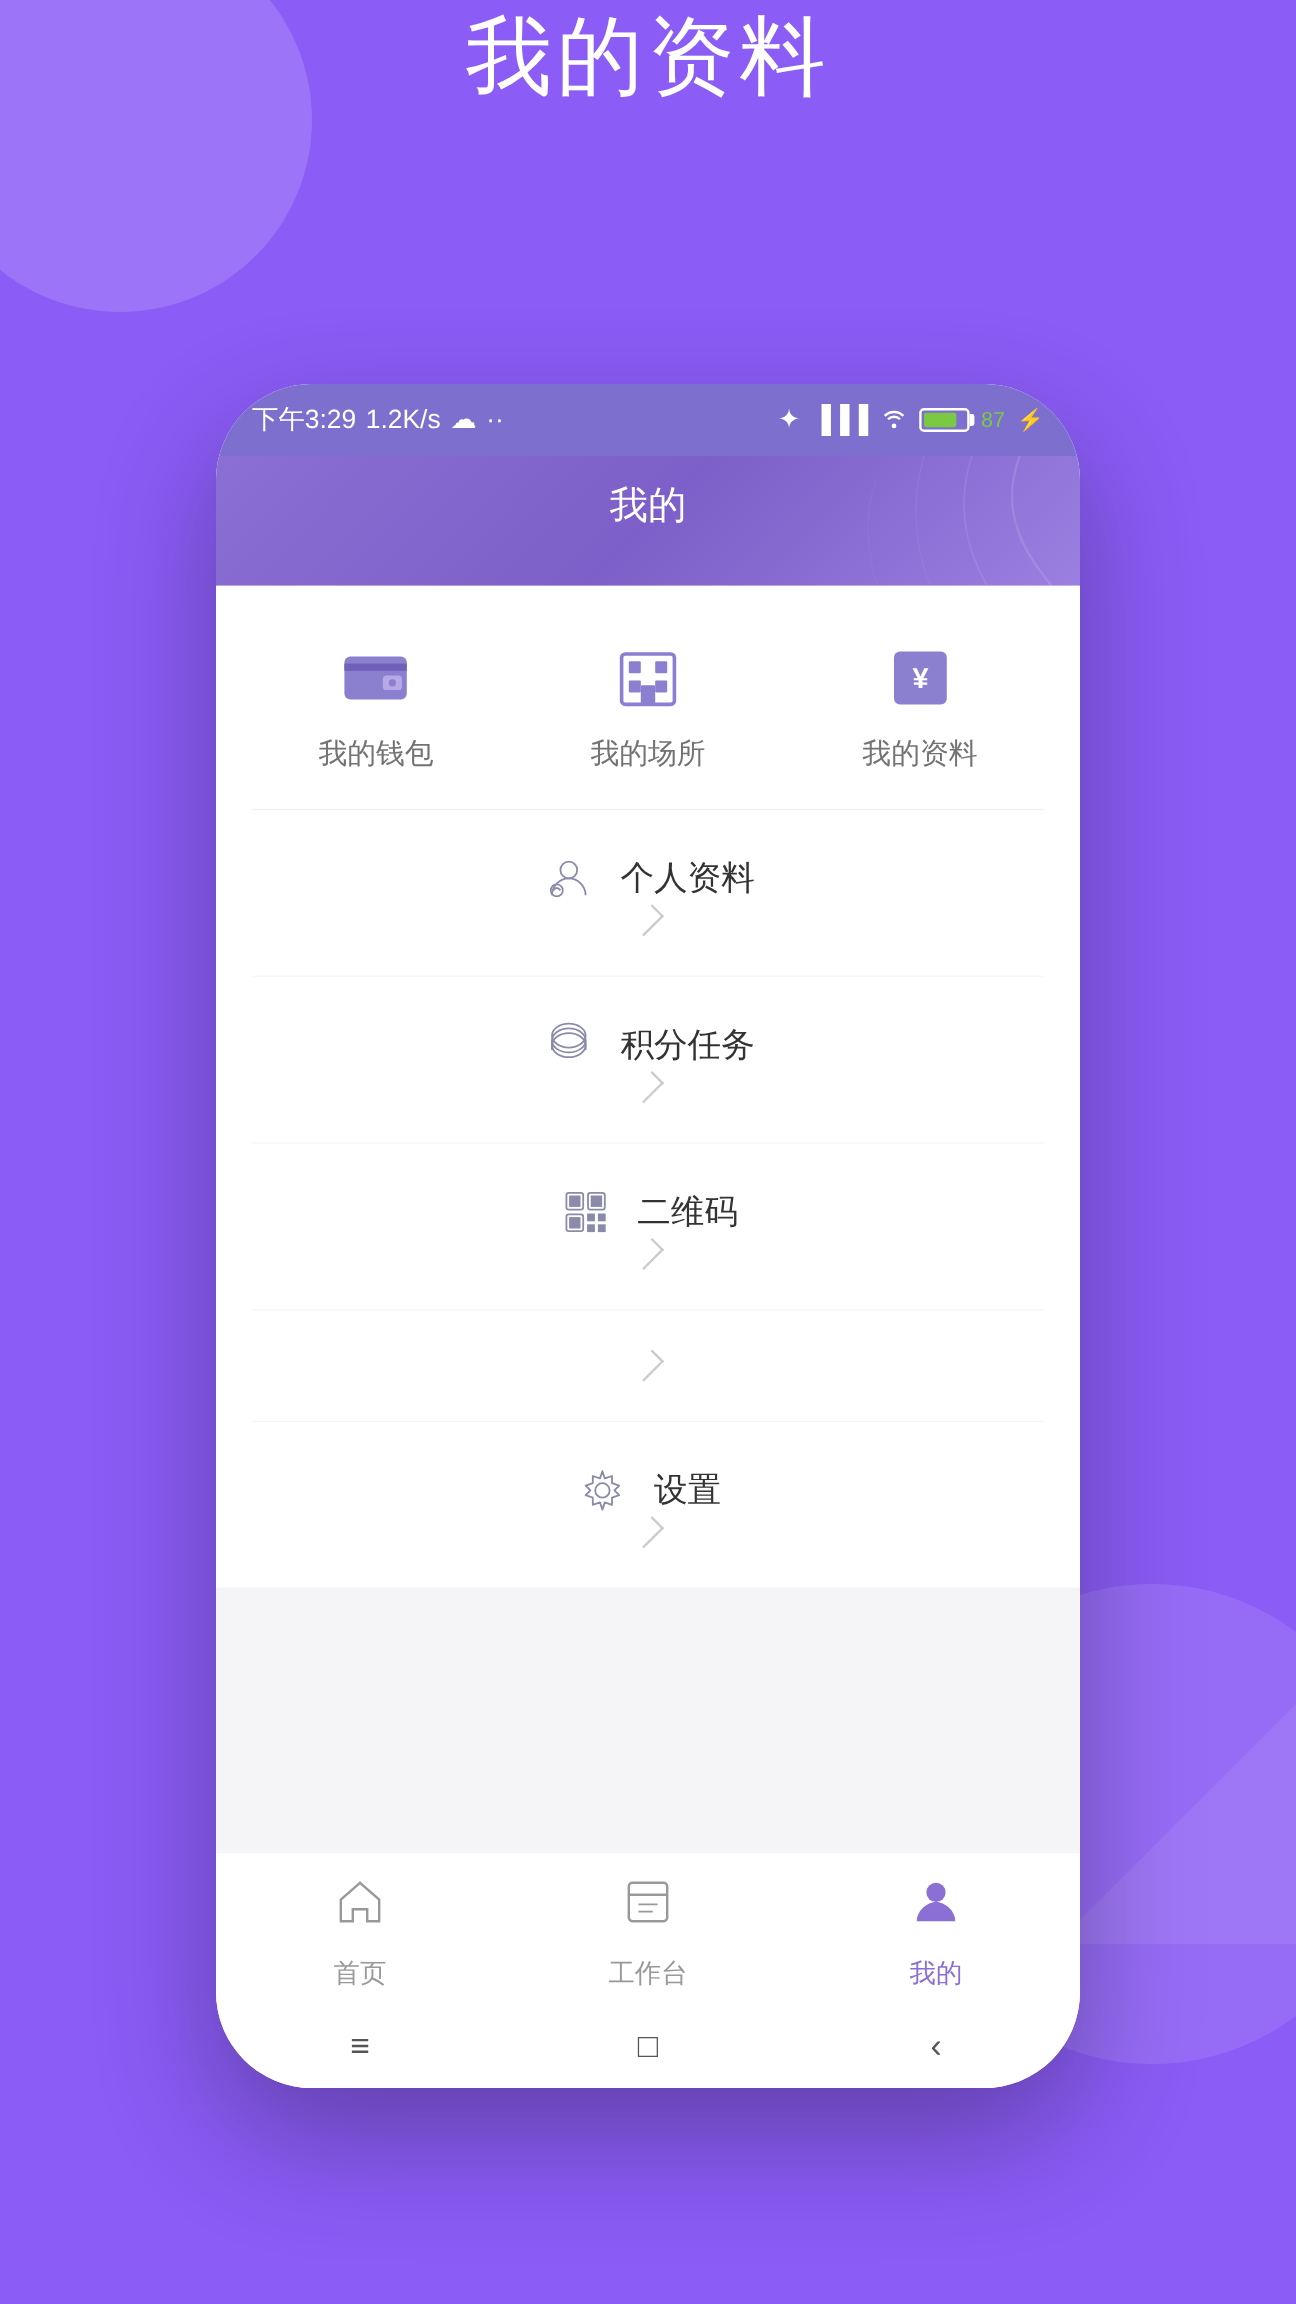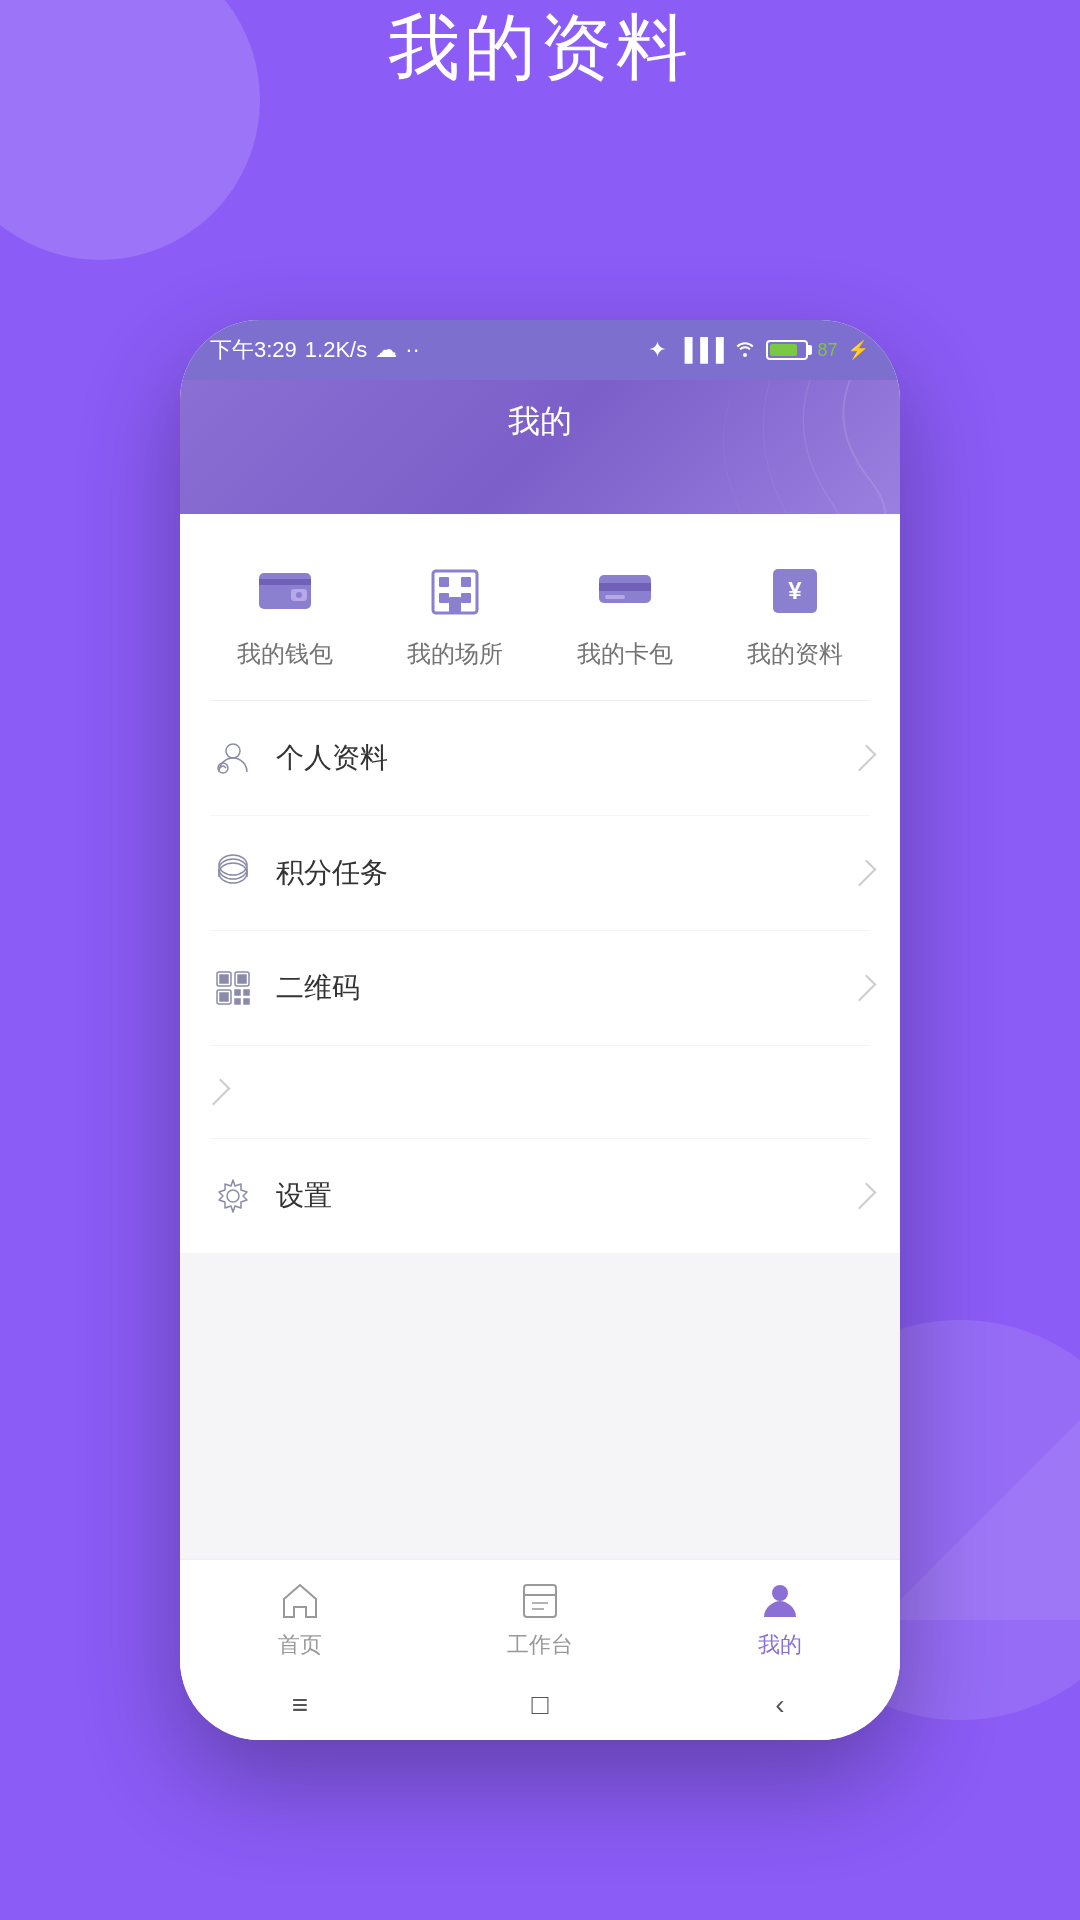--- a/index.html
+++ b/index.html
@@ -172,20 +172,21 @@
       background: white;
       padding: 0 30px;
     }
     .menu-item {
       display: flex;
       align-items: center;
       justify-content: space-between;
       padding: 34px 0;
       border-bottom: 1px solid #f5f5f5;
       cursor: pointer;
+      flex-direction: column;
     }
     .menu-item:last-child { border-bottom: none; }
     .menu-item-left {
       display: flex;
       align-items: center;
       gap: 20px;
     }
     .menu-icon {
       width: 46px;
       height: 46px;
@@ -225,21 +226,21 @@
       display: flex;
       justify-content: space-around;
       align-items: center;
       padding: 16px 0 10px;
       border-top: 1px solid #f0f0f0;
     }
     .nav-item {
       display: flex;
       flex-direction: column;
       align-items: center;
-      gap: 4px;
+      gap: 20px;
       cursor: pointer;
       min-width: 120px;
     }
     .nav-icon {
       width: 50px;
       height: 50px;
       display: flex;
       align-items: center;
       justify-content: center;
     }
@@ -357,30 +358,20 @@
               <rect x="14" y="16" width="10" height="10" rx="1" fill="#8b7fd0"></rect>
               <rect x="36" y="16" width="10" height="10" rx="1" fill="#8b7fd0"></rect>
               <rect x="14" y="32" width="10" height="10" rx="1" fill="#8b7fd0"></rect>
               <rect x="36" y="32" width="10" height="10" rx="1" fill="#8b7fd0"></rect>
               <rect x="24" y="36" width="12" height="16" rx="1" fill="#8b7fd0"></rect>
             </svg>
           </div>
           <span class="quick-label">我的场所</span>
         </div>
 
-        <div class="quick-item">
-          <div class="quick-icon">
-            <svg viewBox="0 0 60 56" fill="none">
-              <rect x="4" y="14" width="52" height="28" rx="5" fill="#8b7fd0"></rect>
-              <rect x="4" y="22" width="52" height="8" fill="#7060b8"></rect>
-              <rect x="10" y="34" width="20" height="4" rx="2" fill="#b8a8e8"></rect>
-            </svg>
-          </div>
-          <span class="quick-label">我的卡包</span>
-        </div>
 
         <div class="quick-item">
           <div class="quick-icon">
             <svg viewBox="0 0 60 56" fill="none">
               <rect x="8" y="8" width="44" height="44" rx="5" fill="#8b7fd0"></rect>
               <text x="30" y="38" text-anchor="middle" font-size="24" fill="white" font-weight="bold">¥</text>
             </svg>
           </div>
           <span class="quick-label">我的资料</span>
         </div>

